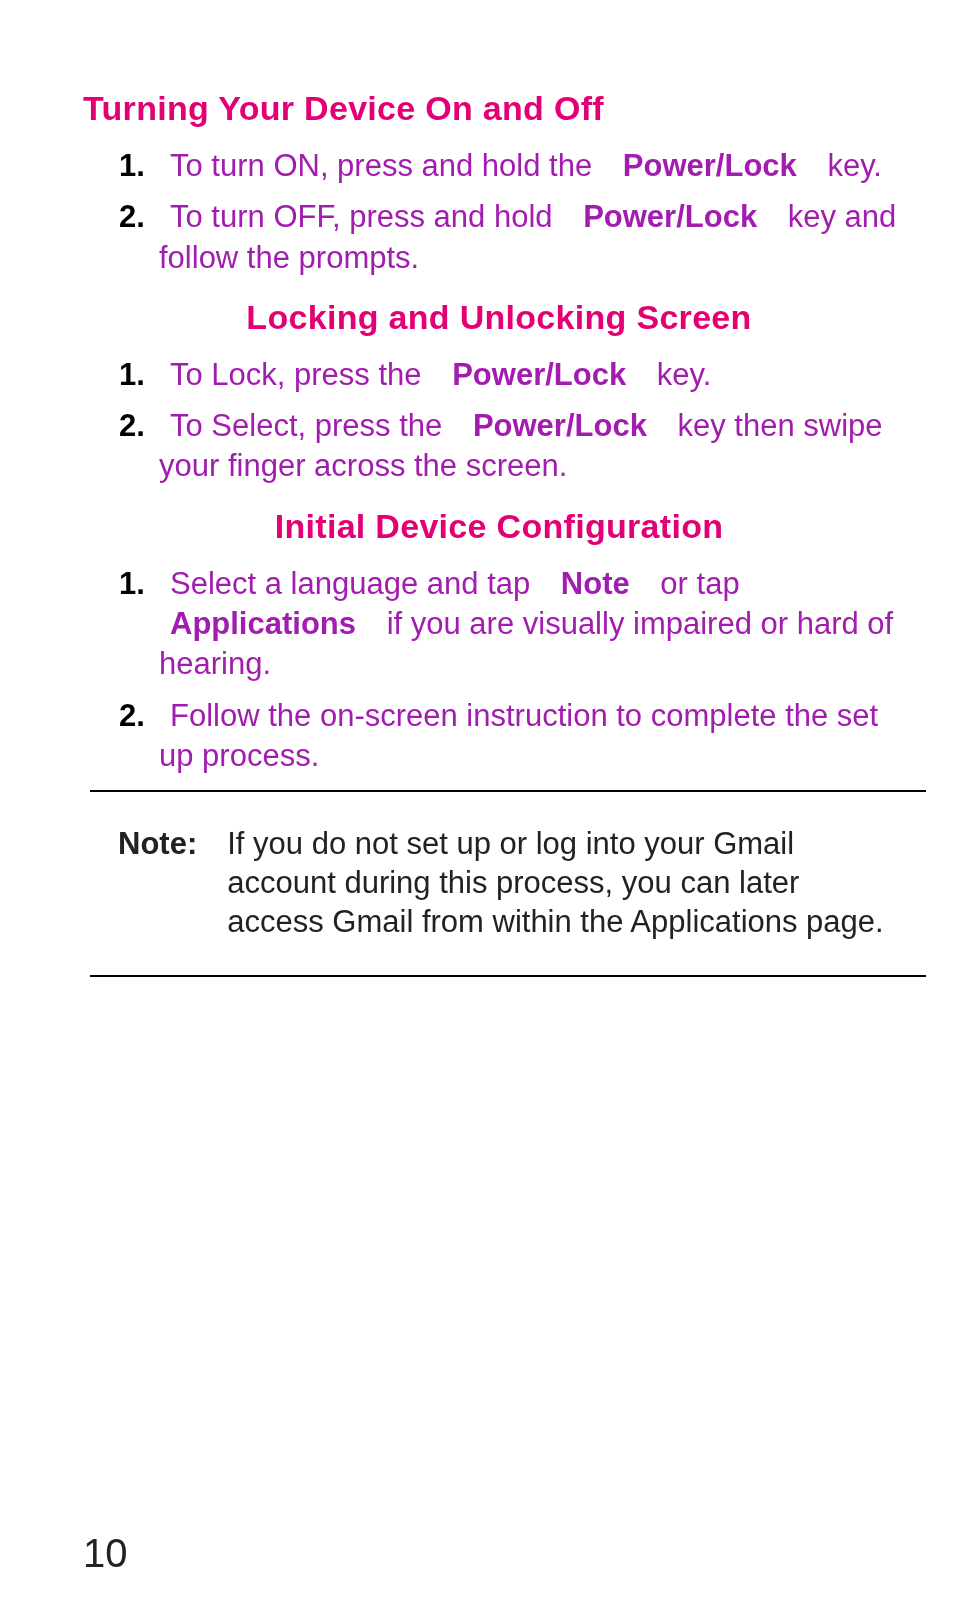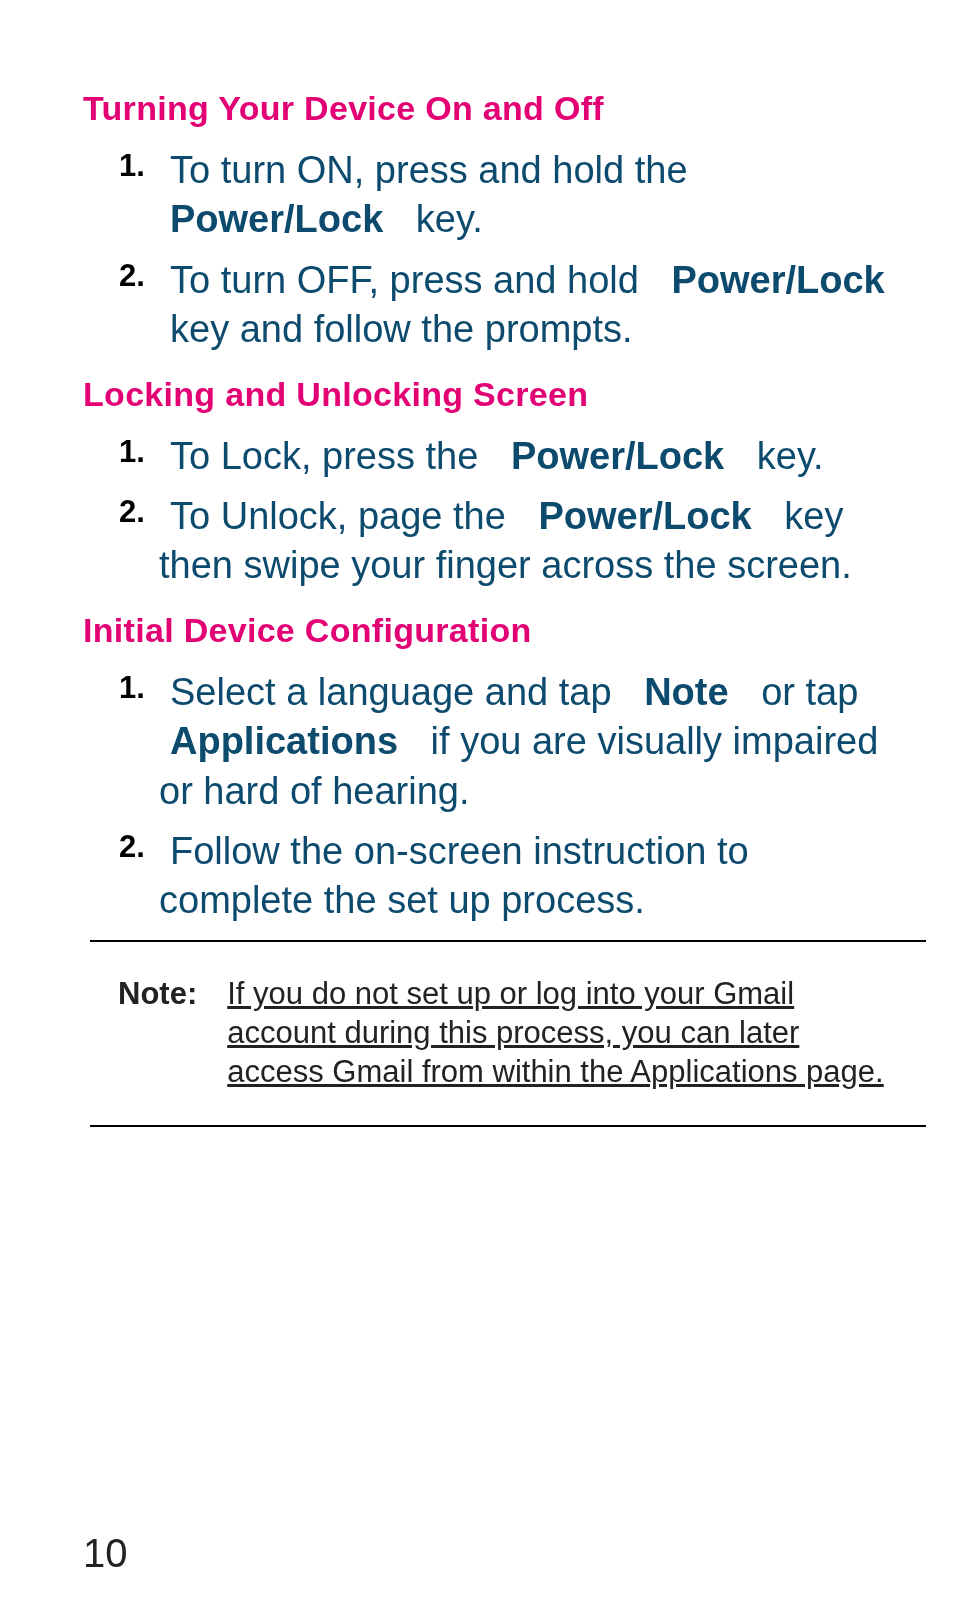--- a/index.html
+++ b/index.html
@@ -18,34 +18,35 @@
     }
     .heading {
       color: #e20074;
       font-weight: bold;
       font-size: 34px;
       margin-bottom: 18px;
       letter-spacing: 0.3px;
     }
     .heading.spaced {
       margin-top: 20px;
+      text-align: center;
     }
     ol {
       list-style: none;
       counter-reset: item;
       margin-left: 74px;
       margin-bottom: 14px;
     }
     ol li {
       counter-increment: item;
       position: relative;
-      font-size: 38px;
+      font-size: 31px;
       line-height: 1.3;
       margin-bottom: 8px;
-      color: #0c4a6e;
+      color: #a21caf;
       padding-left: 2px;
     }
     ol li::before {
       content: counter(item) ".";
       position: absolute;
       left: -38px;
       font-weight: bold;
       font-size: 31px;
       color: #000;
     }
@@ -68,21 +69,20 @@
     }
     .note-label {
       font-weight: bold;
       flex-shrink: 0;
       padding-right: 8px;
       white-space: nowrap;
       padding-left: 6px;
     }
     .note-text {
       flex: 1;
-      text-decoration: underline;
     }
     .page-number {
       position: absolute;
       bottom: 56px;
       left: 50px;
       font-size: 40px;
       color: #222;
     }
   </style>
 </head>
@@ -97,21 +97,21 @@
     <span>To turn OFF, press and hold </span><span class="bold">Power/Lock</span><span> key and follow the prompts.</span>
   </li>
 </ol>
 
 <div class="heading spaced">Locking and Unlocking Screen</div>
 <ol>
   <li>
     <span>To Lock, press the </span><span class="bold">Power/Lock</span><span> key.</span>
   </li>
   <li>
-    <span>To Unlock, page the </span><span class="bold">Power/Lock</span><span> key then swipe your finger across the screen.</span>
+    <span>To Select, press the </span><span class="bold">Power/Lock</span><span> key then swipe your finger across the screen.</span>
   </li>
 </ol>
 
 <div class="heading spaced">Initial Device Configuration</div>
 <ol>
   <li>
     <span>Select a language and tap </span><span class="bold">Note</span><span> or tap </span><span class="bold">Applications</span><span> if you are visually impaired or hard of hearing.</span>
   </li>
   <li>
     <span>Follow the on-screen instruction to complete the set up process.</span>

